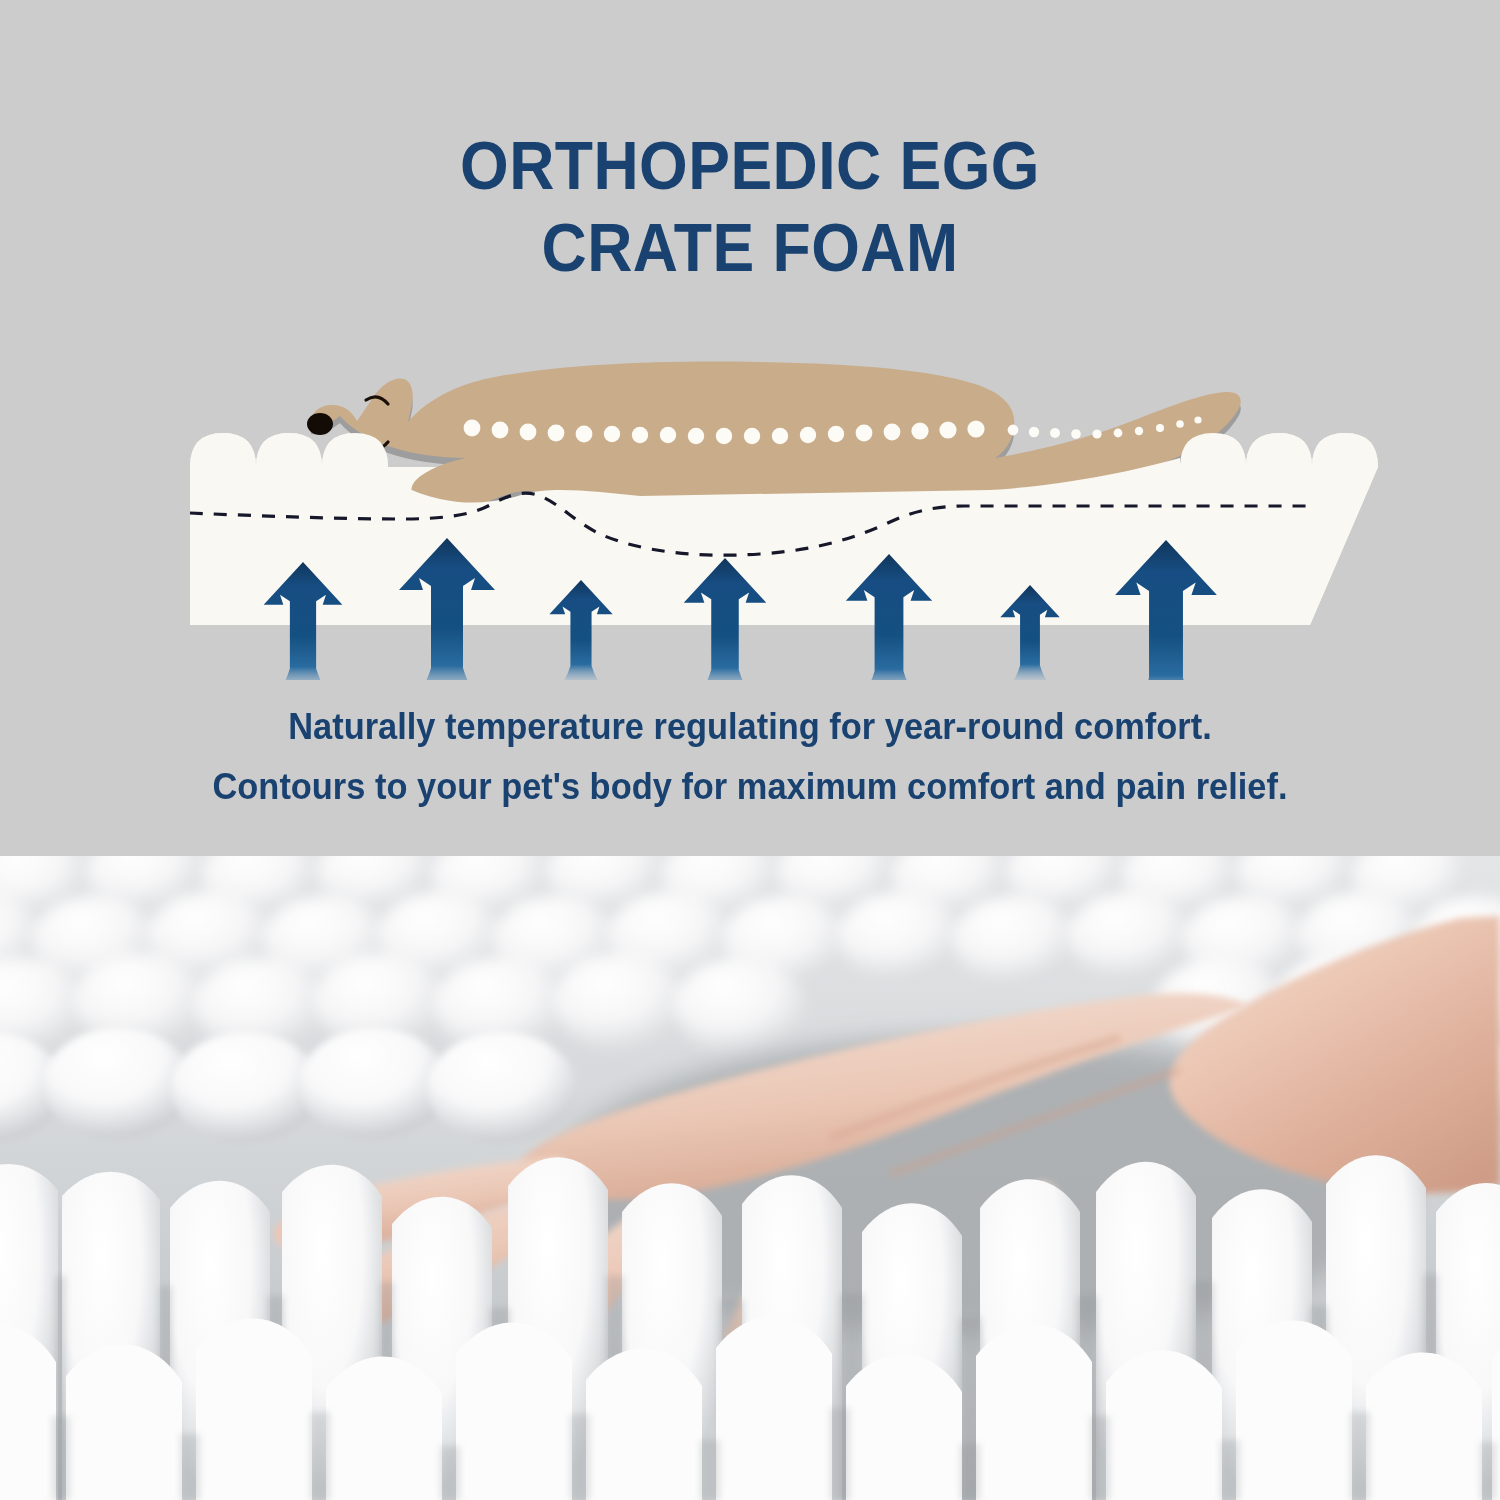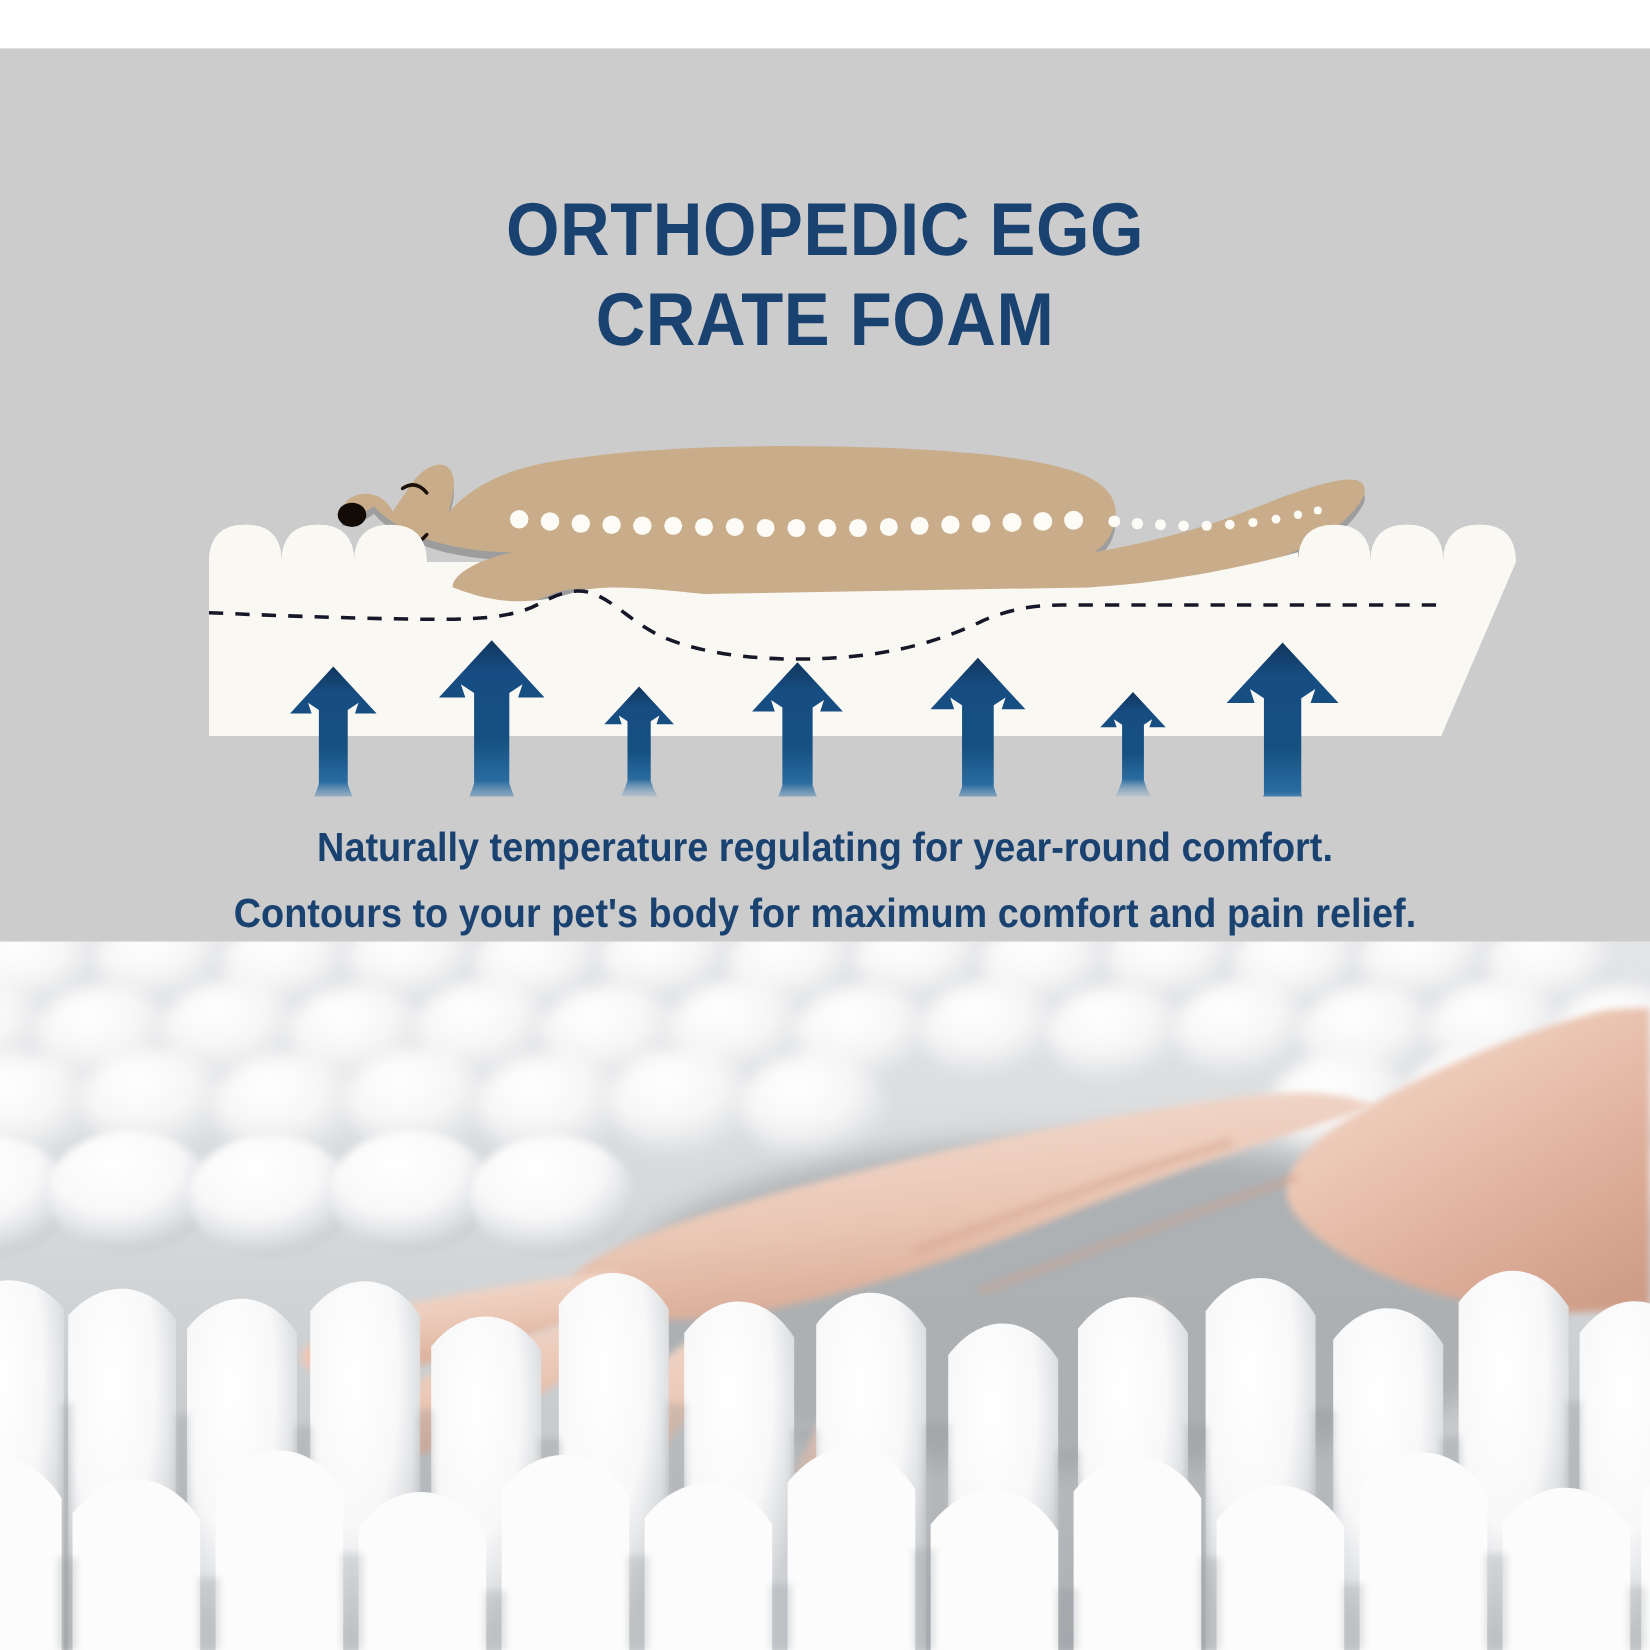--- a/index.html
+++ b/index.html
@@ -15,21 +15,20 @@
     font-family: "Liberation Sans", sans-serif;
   }
 
   
   #info-panel {
     position: absolute;
     left: 0; top: 0;
     width: 1500px;
     height: 856px;
     background: #cccccd;
-    margin-top: 44px;
   }
 
   #headline {
     position: absolute;
     left: 0;
     top: 78px;
     width: 1500px;
     text-align: center;
     color: #1a4270;
     font-size: 68px;

